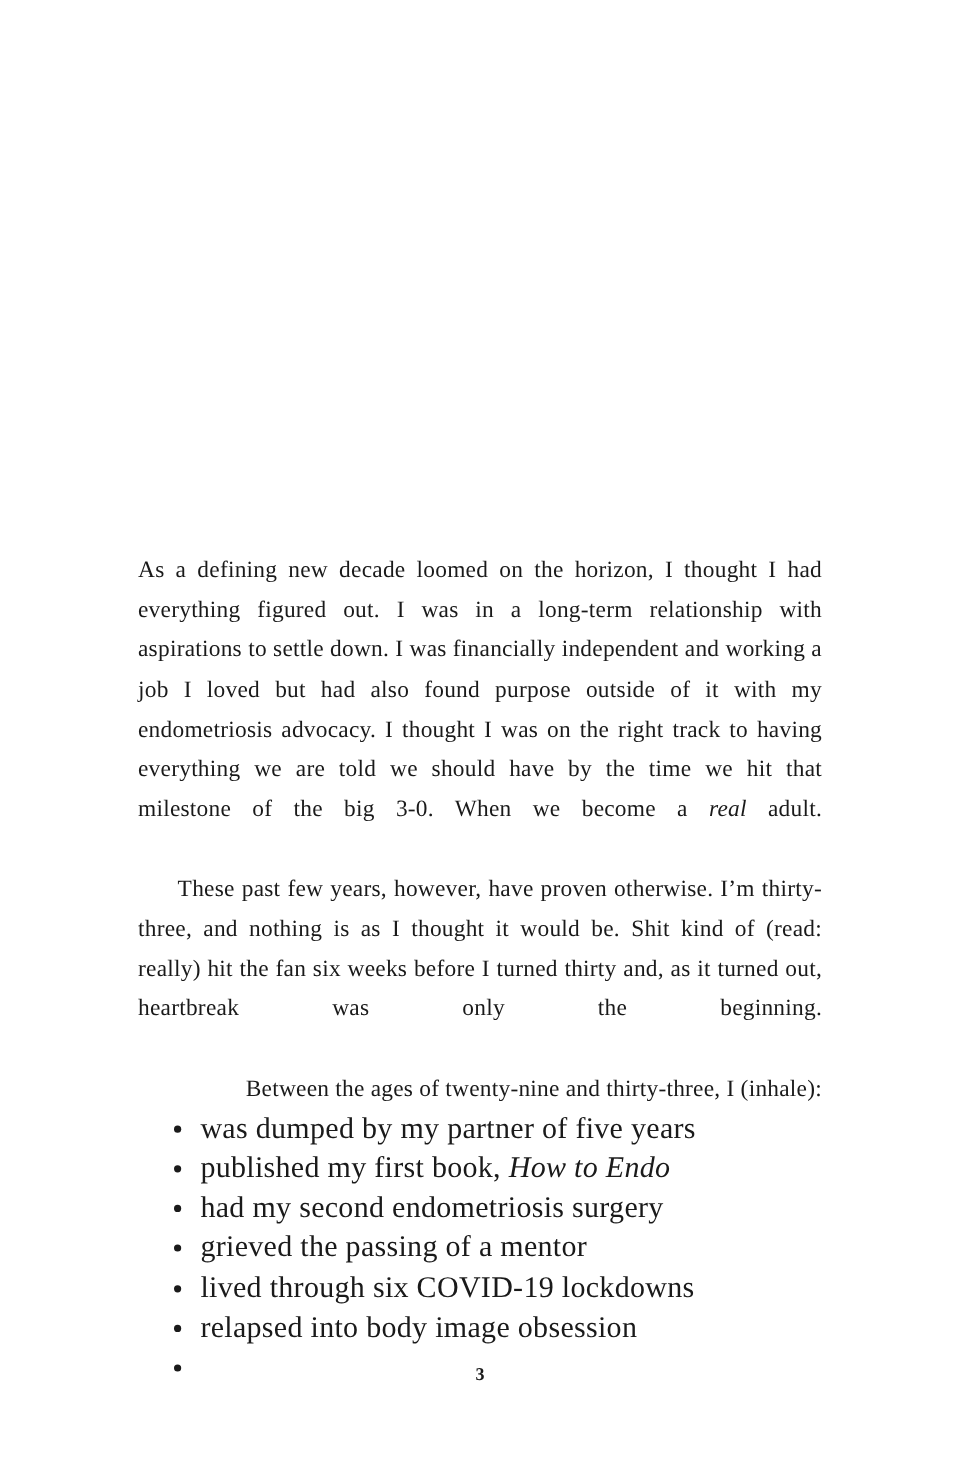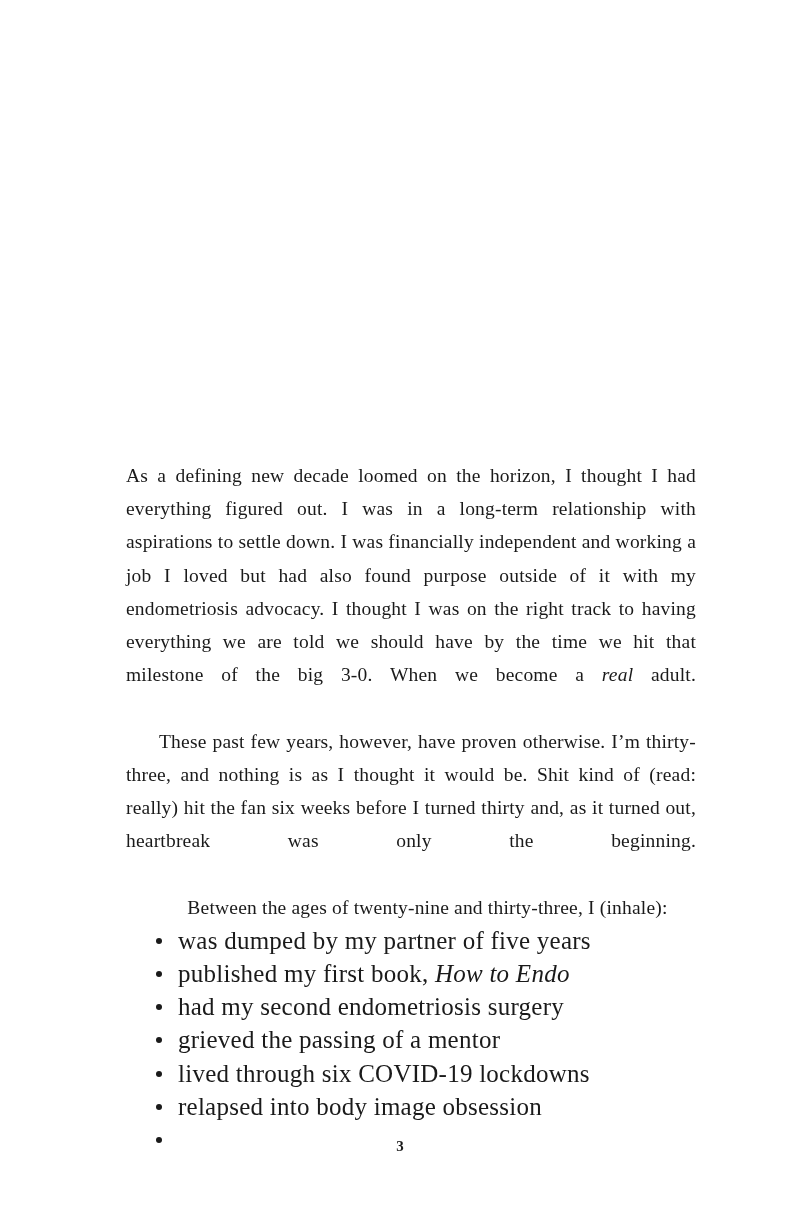--- a/index.html
+++ b/index.html
@@ -15,21 +15,21 @@
     background: #ffffff;
     margin: 0 auto;
     overflow: hidden;
     font-family: "Liberation Serif", "DejaVu Serif", serif;
     color: #1a1a1a;
   }
 
   
   .text-block {
     position: absolute;
-    left: 126px;
+    left: 115px;
     top: 459px;
     width: 570px;
   }
 
   p.body-para {
     margin: 0;
     font-size: 19.5px;
     line-height: 33.2px;
     text-align: justify;
     text-justify: inter-word;
@@ -52,21 +52,21 @@
 
   em {
     font-style: italic;
   }
 
   .list-intro {
     margin: 0;
     font-size: 19.5px;
     line-height: 33.2px;
     text-indent: 33px;
-    text-align: center;
+    text-align: right;
     letter-spacing: 0.01em;
   }
 
   ul.bullet-list {
     list-style: none;
     margin: 0;
     padding: 0;
   }
 
   ul.bullet-list li {

